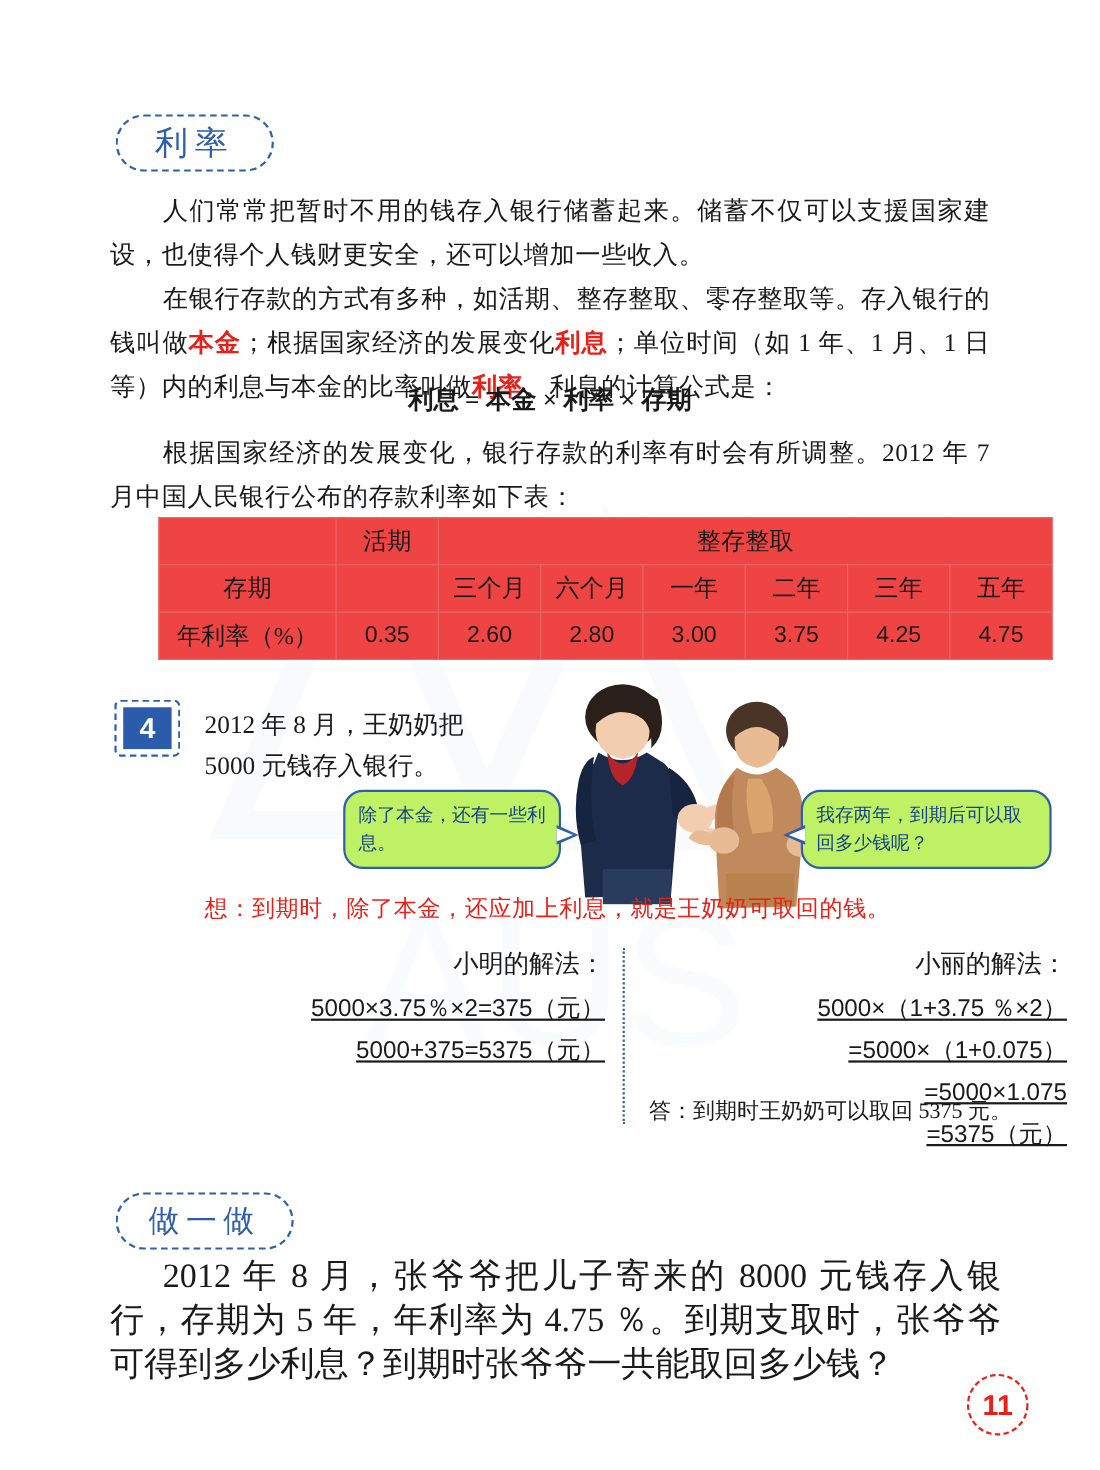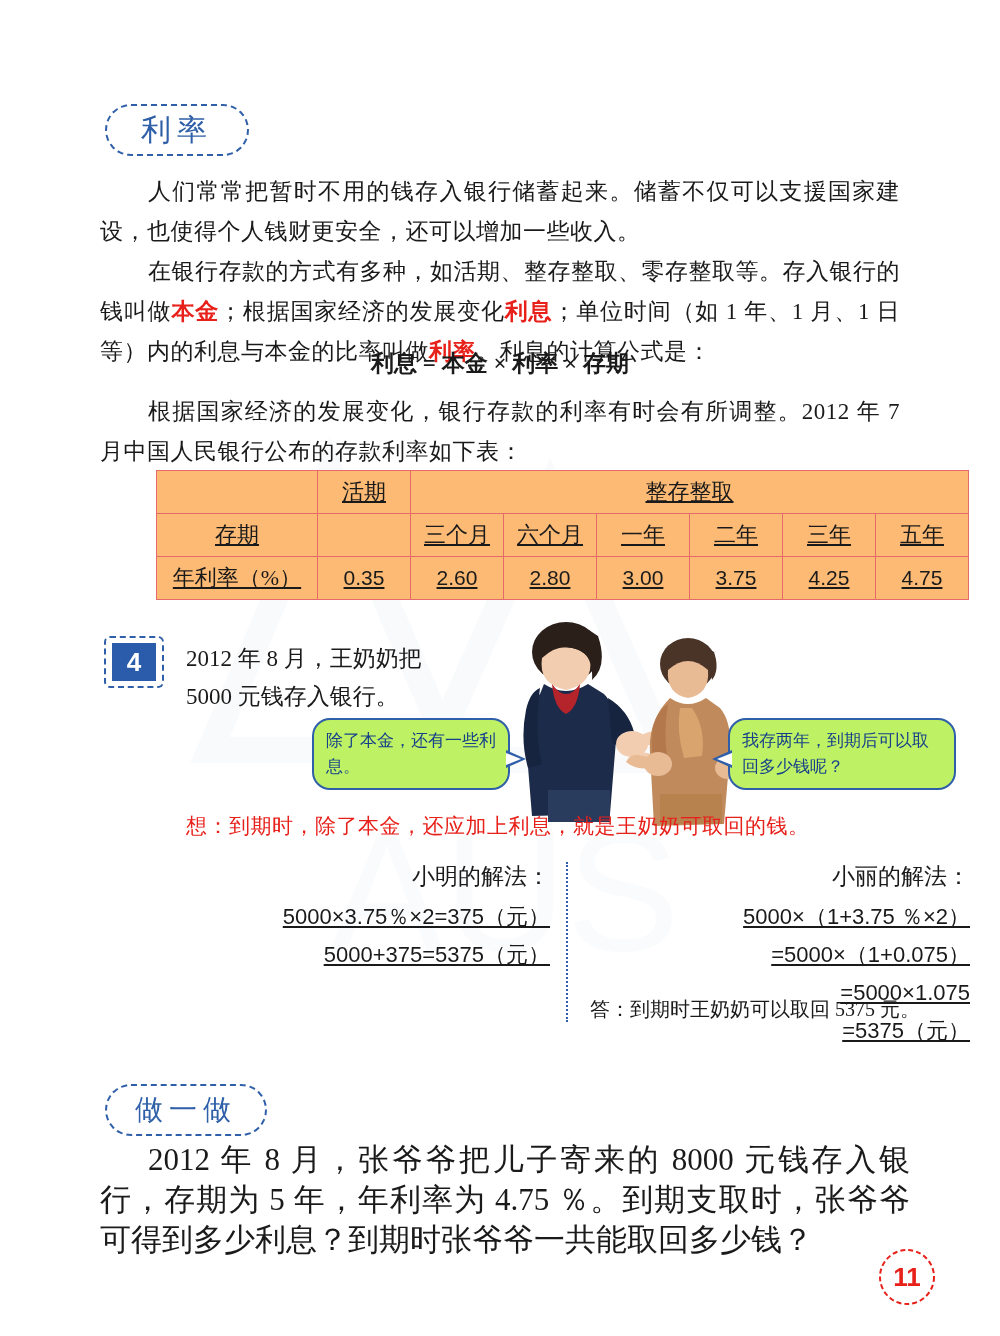--- a/index.html
+++ b/index.html
@@ -77,26 +77,25 @@
     left: 100px;
     width: 800px;
     text-align: center;
     font-size: 23px;
     font-weight: bold;
   }
 
   
   table.rate-table {
     position: absolute;
-    left: 156px;
+    left: 144px;
     top: 470px;
     border-collapse: collapse;
     font-size: 21px;
-    background: #fdba74;
-    text-decoration: underline;
+    background: #ef4444;
   }
   table.rate-table td {
     border: 1.5px solid #e56b6b;
     text-align: center;
     padding: 0;
     height: 42px;
     font-family: "Liberation Sans", sans-serif;
   }
   table.rate-table td.lbl {
     font-family: "Liberation Serif", serif;

